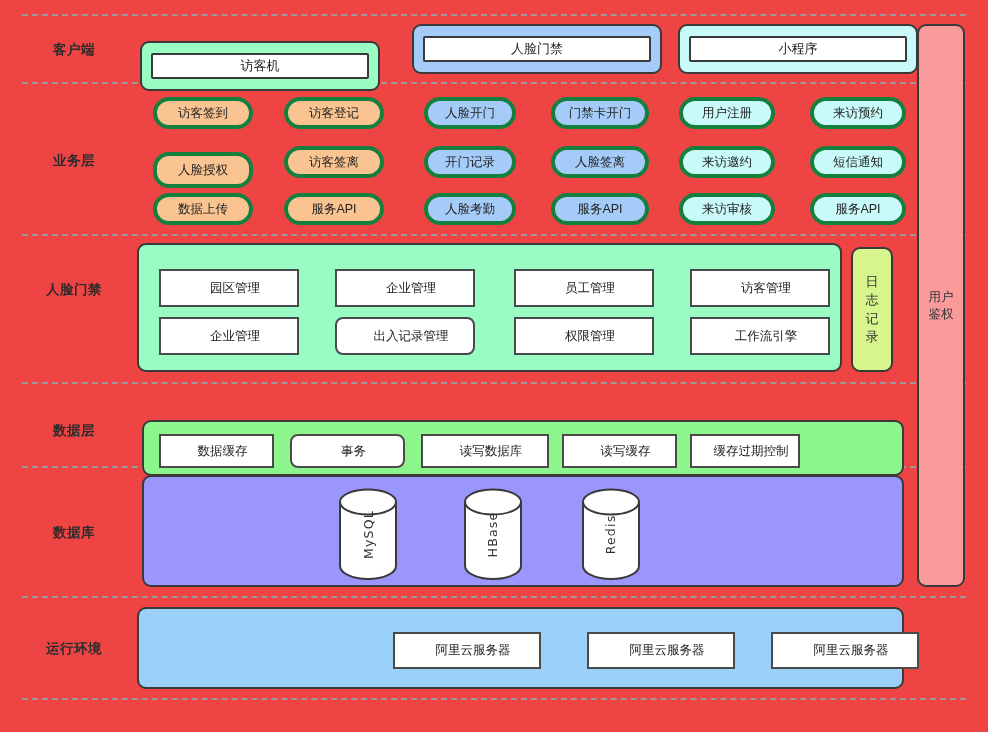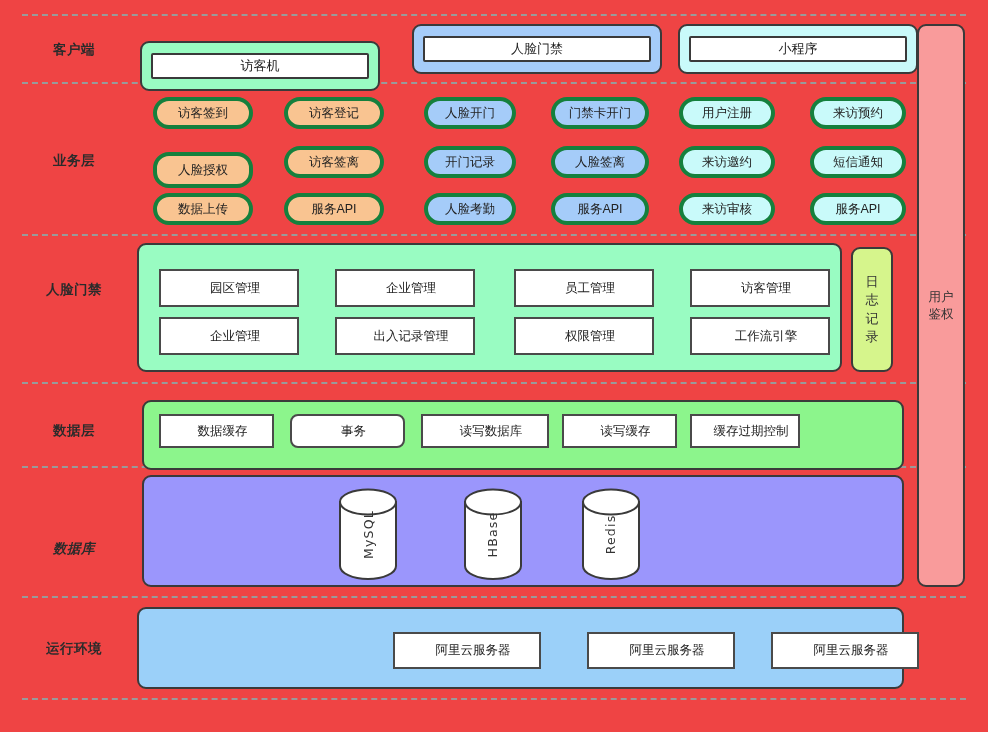--- a/index.html
+++ b/index.html
@@ -160,21 +160,21 @@
   <div class="divider" style="top:234px;"></div>
   <div class="divider" style="top:382px;"></div>
   <div class="divider" style="top:466px;"></div>
   <div class="divider" style="top:596px;"></div>
   <div class="divider" style="top:698px;"></div>
 
   <div class="layer-label" style="top:41px;">客户端</div>
   <div class="layer-label" style="top:152px;">业务层</div>
   <div class="layer-label" style="top:281px;">人脸门禁</div>
   <div class="layer-label" style="top:422px;">数据层</div>
-  <div class="layer-label" style="top:540px;font-style:italic;">数据库</div>
+  <div class="layer-label" style="top:524px;">数据库</div>
   <div class="layer-label" style="top:640px;">运行环境</div>
 
   <div class="client-card" style="left:140px; top:41px; width:240px; height:50px; background:#99FCC2;">
     <div class="client-inner">访客机</div>
   </div>
   <div class="client-card" style="left:412px; top:24px; width:250px; height:50px; background:#A5CCF9;">
     <div class="client-inner">人脸门禁</div>
   </div>
   <div class="client-card" style="left:678px; top:24px; width:240px; height:50px; background:#C9FAFA;">
     <div class="client-inner">小程序</div>
@@ -203,35 +203,35 @@
   <div class="pill" style="left:810px; top:97px;  width:96px; height:32px; background:#C9FAFA;">来访预约</div>
   <div class="pill" style="left:810px; top:146px; width:96px; height:32px; background:#C9FAFA;">短信通知</div>
   <div class="pill" style="left:810px; top:193px; width:96px; height:32px; background:#C9FAFA;">服务API</div>
 
   <div class="band" style="left:137px; top:243px; width:705px; height:129px; background:#99FCC2;">
     <div class="cell" style="left:20px;  top:24px; width:140px; height:38px;">园区管理</div>
     <div class="cell" style="left:196px; top:24px; width:140px; height:38px;">企业管理</div>
     <div class="cell" style="left:375px; top:24px; width:140px; height:38px;">员工管理</div>
     <div class="cell" style="left:551px; top:24px; width:140px; height:38px;">访客管理</div>
     <div class="cell" style="left:20px;  top:72px; width:140px; height:38px;">企业管理</div>
-    <div class="cell" style="left:196px; top:72px; width:140px; height:38px;">出入记录管理</div>
+    <div class="cell" style="left:196px; top:72px; width:140px; height:38px;border-radius:8px;">出入记录管理</div>
     <div class="cell" style="left:375px; top:72px; width:140px; height:38px;">权限管理</div>
     <div class="cell" style="left:551px; top:72px; width:140px; height:38px;">工作流引擎</div>
   </div>
 
   <div class="vstrip" style="left:851px; top:247px; width:42px; height:125px; background:#D6F58C;">
     <div class="vstrip-chars">
       <span>日</span>
       <span>志</span>
       <span>记</span>
       <span>录</span>
     </div>
   </div>
 
-  <div class="band" style="left:142px; top:400px; width:762px; height:70px; background:#8CF58C;">
+  <div class="band" style="left:142px; top:420px; width:762px; height:56px; background:#8CF58C;">
     <div class="cell" style="left:15px;  top:12px; width:115px; height:34px;">数据缓存</div>
     <div class="cell" style="left:146px; top:12px; width:115px; height:34px;border-radius:8px;">事务</div>
     <div class="cell" style="left:277px; top:12px; width:128px; height:34px;">读写数据库</div>
     <div class="cell" style="left:418px; top:12px; width:115px; height:34px;">读写缓存</div>
     <div class="cell" style="left:546px; top:12px; width:110px; height:34px;">缓存过期控制</div>
   </div>
 
   <div class="band" style="left:142px; top:475px; width:762px; height:112px; background:#9B96FC;"></div>
 
   <div class="cyl" style="left:338px; top:488px;">

